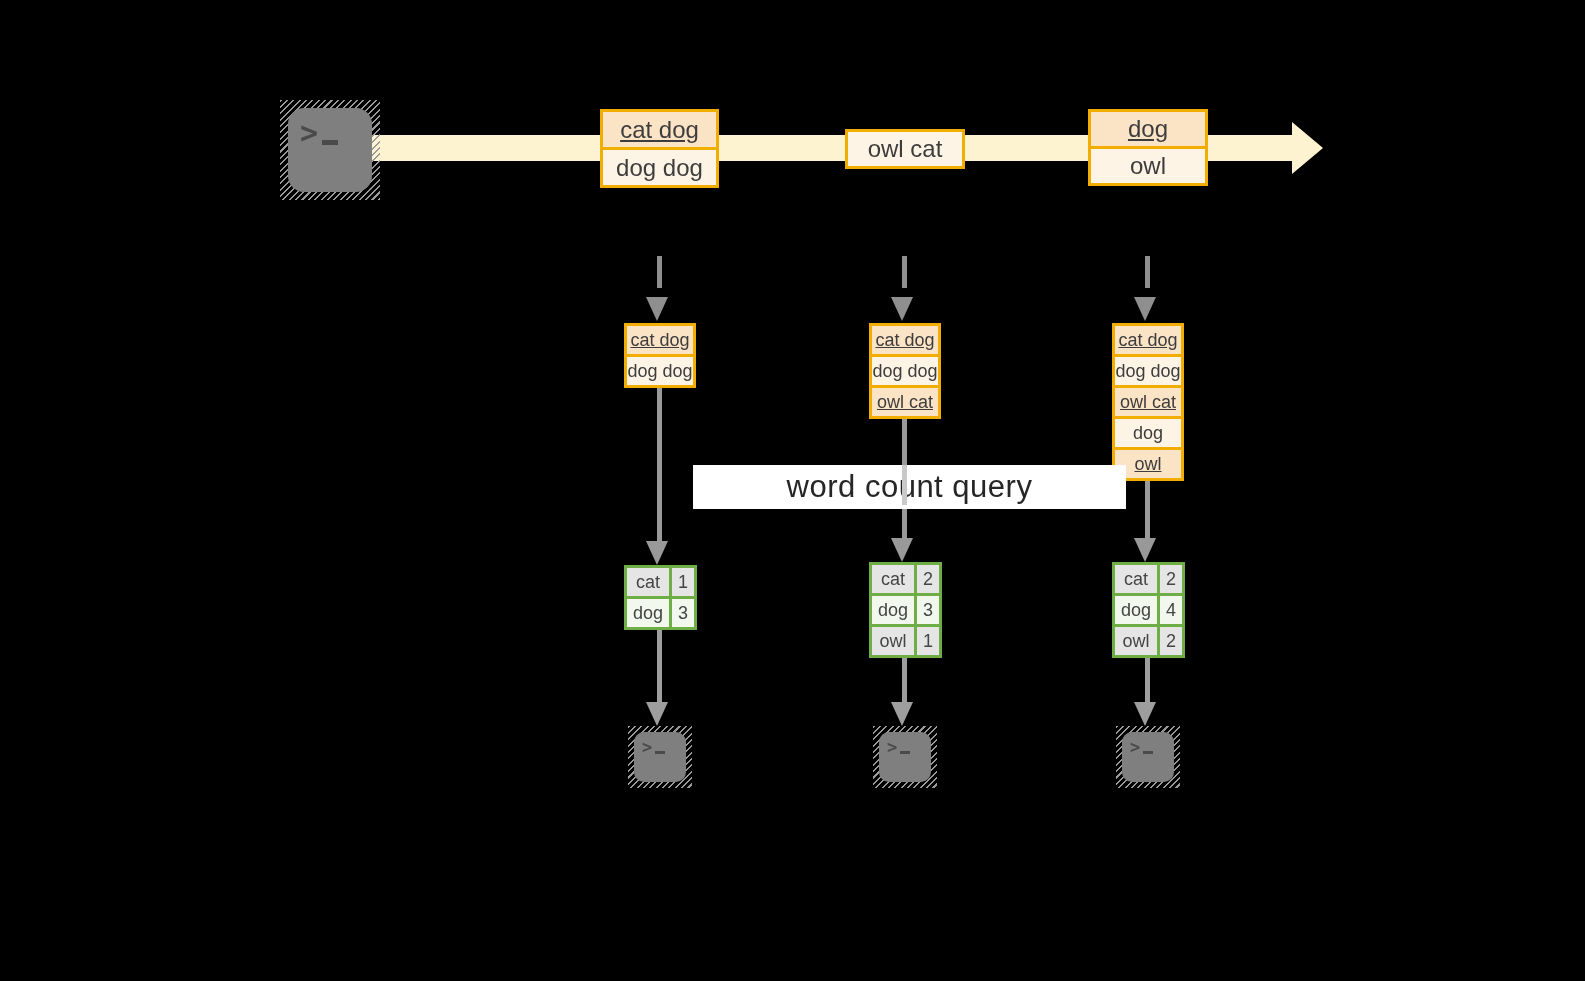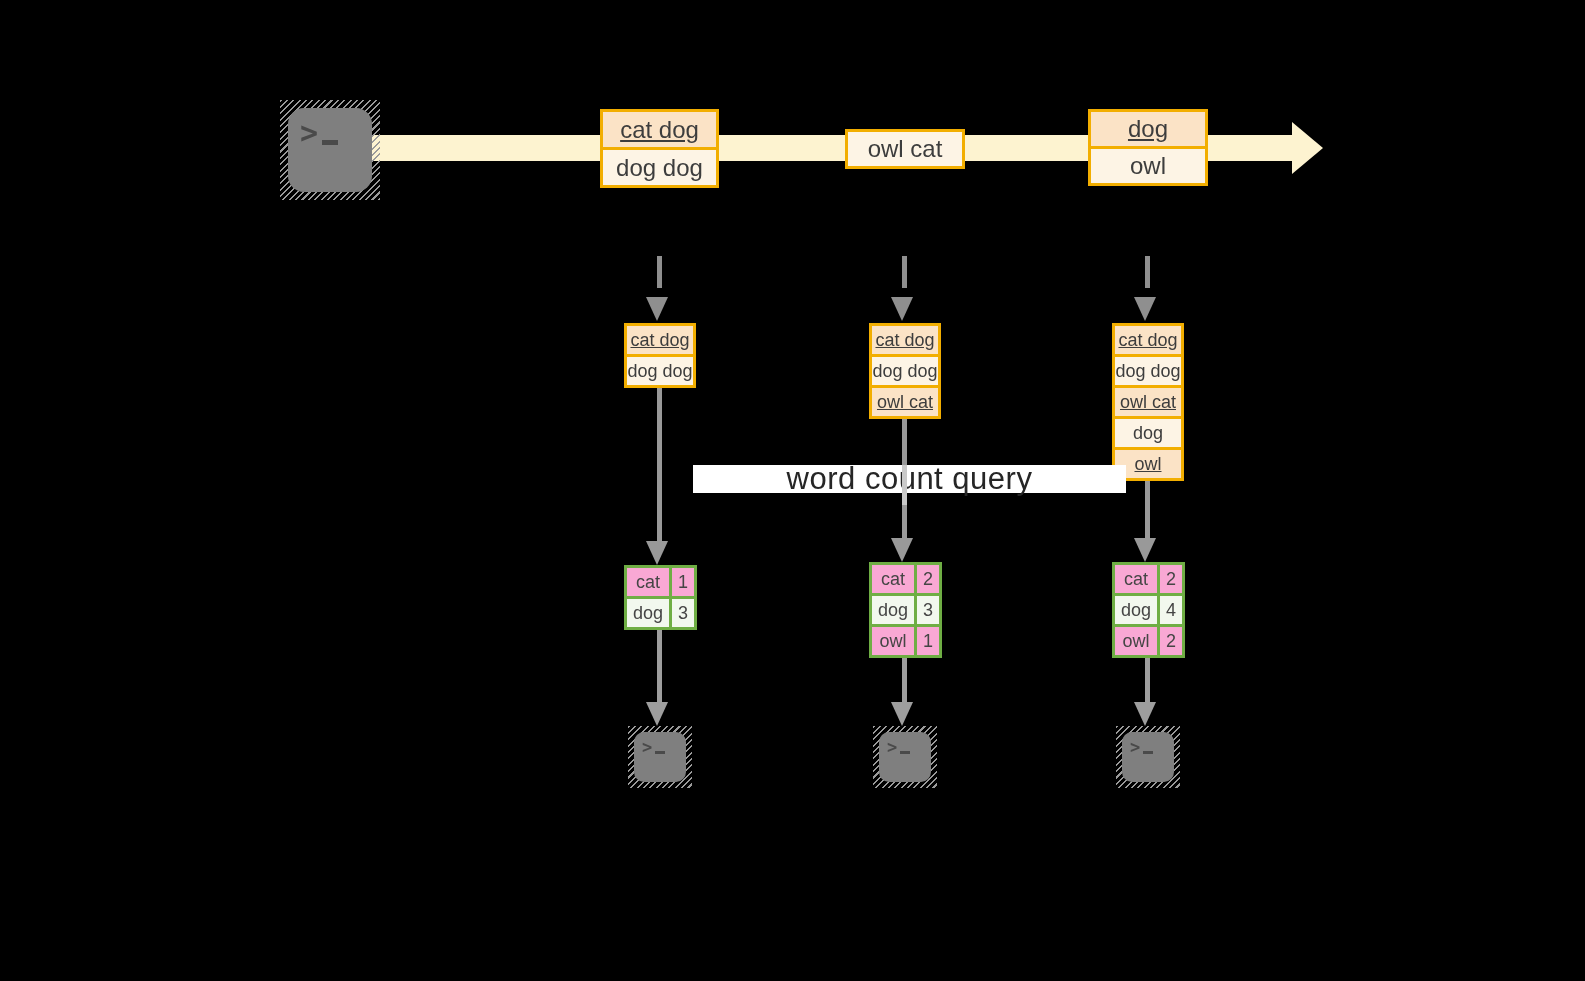--- a/index.html
+++ b/index.html
@@ -21,34 +21,34 @@
   .msg .cell{width:113px;height:35px;font-size:24px;}
   .msg2 .cell{width:114px;height:34px;font-size:24px;}
   .stack .cell{width:66px;height:28px;font-size:18px;}
   .f-dark{background:#fbe3c6;text-decoration:underline;}
   .f-light{background:#fdf4e5;}
 
   
   .gtable{background:#6fae44;padding:3px;display:grid;grid-template-columns:42px 22px;
     grid-auto-rows:28px;gap:3px;z-index:2;}
   .gtable .cell{display:flex;align-items:center;justify-content:center;font-size:18px;color:#454545;}
-  .g-dark{background:#f9a8d4;}
+  .g-dark{background:#e5e5e5;}
   .g-light{background:#f2f8ee;}
 
   
   .vline{width:5px;background:#999;z-index:1;}
   .vdash{width:5px;background:#8f8f8f;z-index:1;}
   .head-down{width:0;height:0;border-left:11px solid transparent;border-right:11px solid transparent;
     border-top:24px solid #999;z-index:1;}
   .head-dash{border-top-color:#8f8f8f;}
   .head-lite{border-top-color:#9e9e9e;}
   .vlite{width:5px;background:#9e9e9e;z-index:1;}
 
   
-  .banner{left:693px;top:465px;width:433px;height:28px;background:#fff;z-index:3;
+  .banner{left:693px;top:465px;width:433px;height:44px;background:#fff;z-index:3;
     display:flex;align-items:center;justify-content:center;}
   .banner span{font-size:31px;color:#262626;letter-spacing:0.5px;}
   .banner-line{left:902px;top:465px;width:5px;height:40px;background:#c9c9c9;z-index:4;}
 
   
   .term{background:repeating-linear-gradient(135deg,#9a9a9a 0,#9a9a9a 1.5px,transparent 1.5px,transparent 4.5px);z-index:2;}
   .term-inner{position:absolute;background:#7f7f7f;display:flex;align-items:flex-start;}
   .term-big .term-inner{left:8px;top:8px;right:8px;bottom:8px;border-radius:16px;padding:10px 0 0 12px;}
   .term-sm .term-inner{left:6px;top:6px;right:6px;bottom:6px;border-radius:10px;padding:7px 0 0 8px;}
   .chev{font-family:"DejaVu Sans Mono",monospace;font-weight:700;color:#4a4a4a;line-height:1;}

